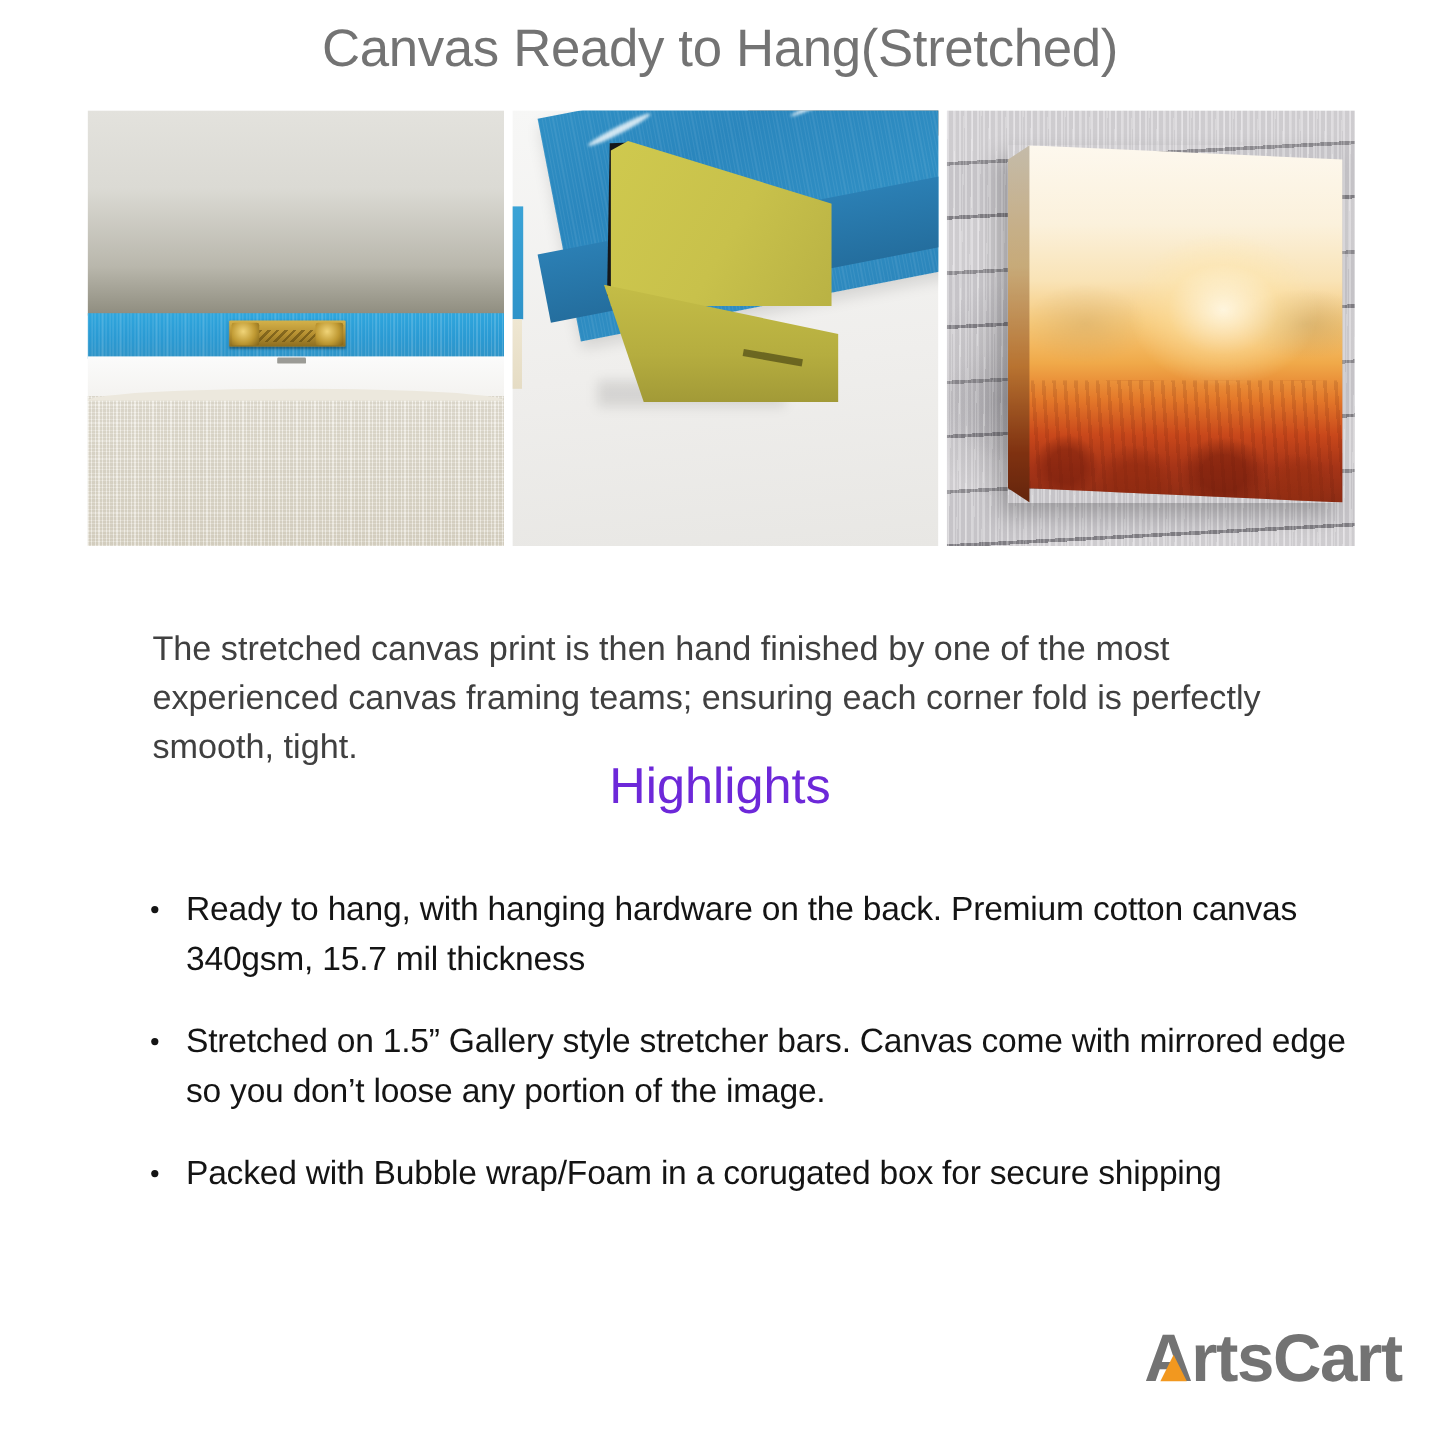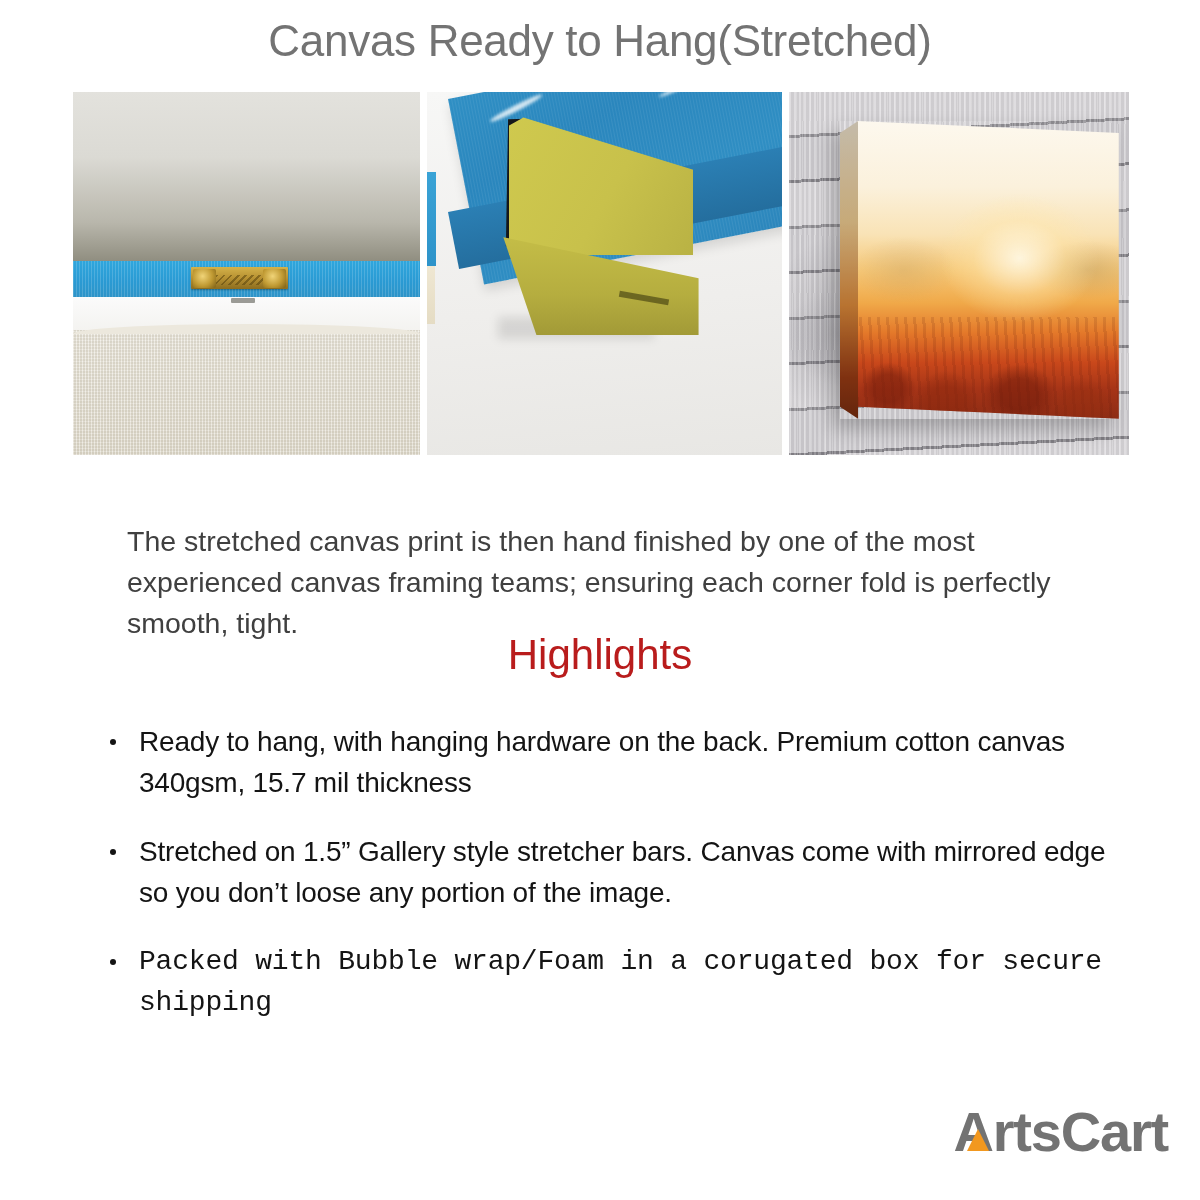--- a/index.html
+++ b/index.html
@@ -246,45 +246,45 @@
 
   
   .highlights-heading {
     position: absolute;
     left: 0; top: 630px;
     width: 1200px;
     text-align: center;
     font-size: 42px;
     line-height: 50px;
     font-weight: 400;
-    color: #b91c1c;
+    color: #6d28d9;
   }
 
   
   .bullets {
     position: absolute;
     left: 104px;
     top: 720px;
     width: 1010px;
-    margin: 1px;
+    margin: 17px;
     padding: 0;
     list-style: none;
   }
   .bullet {
     position: relative;
     padding-left: 34px;
     margin-bottom: 28px;
     font-size: 28px;
     line-height: 41px;
     font-weight: 400;
     color: #141414;
     font-stretch: semi-condensed;
     letter-spacing: -0.2px;
   }
-  .bullet:last-child { margin-bottom: 0; font-family: Liberation Mono, monospace; }
+  .bullet:last-child { margin-bottom: 0; }
   .bullet-dot {
     position: absolute;
     left: 5px;
     top: 18px;
     width: 6px;
     height: 6px;
     background: #141414;
     border-radius: 50%;
   }
 

